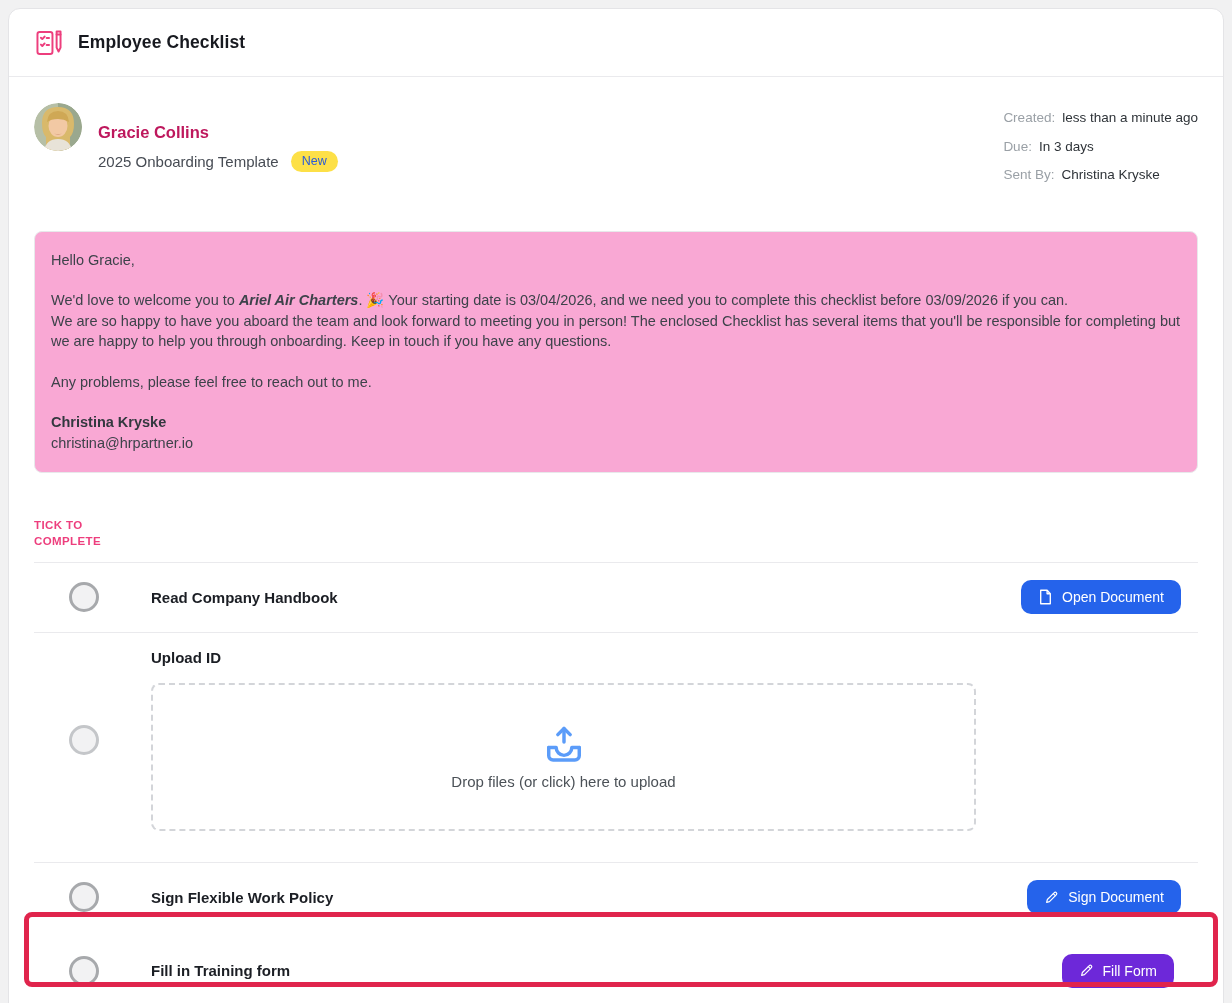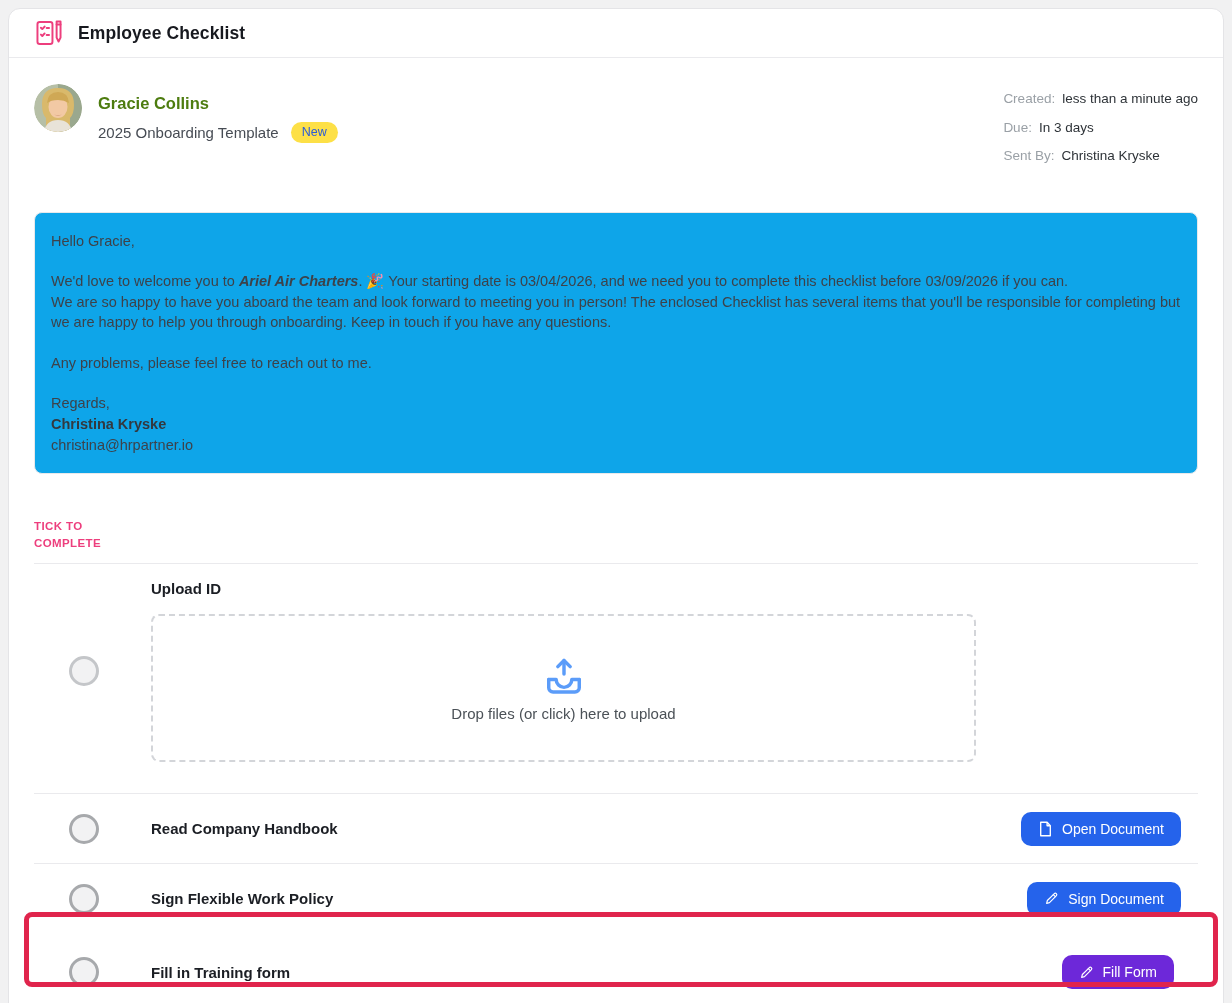--- a/index.html
+++ b/index.html
@@ -6,44 +6,44 @@
   html,body { width:1232px; height:1003px; overflow:hidden; }
   body { background:#f1f1f2; font-family:"Liberation Sans","DejaVu Sans",sans-serif; position:relative; }
 
   .card {
     position:absolute; left:8px; top:8px; width:1216px; height:1120px;
     background:#ffffff; border:1px solid #e4e4e7; border-radius:12px;
   }
 
   
   .app-header {
-    height:49px; display:flex; align-items:center; gap:14px;
+    height:68px; display:flex; align-items:center; gap:14px;
     padding:0 25px; border-bottom:1px solid #eaeaed;
   }
   .app-title { font-size:17.5px; font-weight:700; color:#17191f; letter-spacing:.1px; }
 
   
   .profile-bar { display:flex; justify-content:space-between; padding:26px 25px 0 25px; }
   .profile-left { display:flex; gap:16px; }
   .avatar { width:48px; height:48px; border-radius:50%; overflow:hidden; flex:0 0 48px; }
-  .profile-name { font-size:16.5px; font-weight:700; color:#4d7c0f; margin-top:10px; }
+  .profile-name { font-size:16.5px; font-weight:700; color:#be185d; margin-top:20px; }
   .profile-sub { display:flex; align-items:center; gap:12px; margin-top:9px; }
   .profile-template { font-size:15px; color:#474c54; }
   .badge {
     font-size:12.5px; font-weight:500; color:#2a5bd7; background:#fde047;
     padding:4px 11px; border-radius:999px; line-height:1;
   }
   .meta { font-size:13.5px; line-height:1; margin-top:8px; }
   .meta-row { margin-bottom:15px; display:flex; }
   .meta-label { color:#9aa0a6; margin-right:7px; }
   .meta-value { color:#2e3338; }
 
   
   .message-box {
-    margin:34px 25px 0 25px; background:#0ea5e9; border:1px solid #e8e9eb;
+    margin:34px 25px 0 25px; background:#f9a8d4; border:1px solid #e8e9eb;
     border-radius:8px; padding:18px 16px; font-size:14.5px; color:#3d424a;
     line-height:1.42;
   }
   .message-box .para { margin-bottom:20px; }
   .message-box .company { font-weight:700; font-style:italic; }
   .message-box .sender-name { font-weight:700; color:#33383f; }
 
   
   .tick-header {
     margin:44px 25px 12px 25px; width:92px;
@@ -159,29 +159,46 @@
   </div>
 
   <div class="message-box">
     <div class="para">Hello Gracie,</div>
     <div class="para">
       <span>We'd love to welcome you to </span><span class="company">Ariel Air Charters</span><span>. 🎉 Your starting date is 03/04/2026, and we need you to complete this checklist before 03/09/2026 if you can.</span><br>
       <span>We are so happy to have you aboard the team and look forward to meeting you in person! The enclosed Checklist has several items that you'll be responsible for completing but we are happy to help you through onboarding. Keep in touch if you have any questions.</span>
     </div>
     <div class="para">Any problems, please feel free to reach out to me.</div>
     <div>
-      <div>Regards,</div>
       <div class="sender-name">Christina Kryske</div>
       <div>christina@hrpartner.io</div>
     </div>
   </div>
 
   <div class="tick-header">TICK TO COMPLETE</div>
 
   <div class="rows">
+
+    <div class="row row-action">
+      <div class="radio-col">
+        <button class="radio"></button>
+      </div>
+      <div class="row-title">Read Company Handbook</div>
+      <button class="btn btn-blue">
+        <span style="display:inline-flex;">
+          <svg width="15" height="16" viewBox="0 0 18 20">
+            <g fill="none" stroke="#ffffff" stroke-width="1.7" stroke-linejoin="round">
+              <path d="M3 1.5 h8 l4 4.5 v12.5 h-12 z"></path>
+              <path d="M11 1.5 v4.5 h4"></path>
+            </g>
+          </svg>
+        </span>
+        <span>Open Document</span>
+      </button>
+    </div>
 
     <div class="row row-upload">
       <div class="radio-col">
         <button class="radio light"></button>
       </div>
       <div class="upload-body">
         <div class="row-title upload-title">Upload ID</div>
         <div class="dropzone">
           <span style="display:inline-flex;">
             <svg width="44" height="40" viewBox="0 0 24 22">
@@ -195,38 +212,20 @@
           </span>
           <span class="dropzone-text">Drop files (or click) here to upload</span>
         </div>
       </div>
     </div>
 
     <div class="row row-action">
       <div class="radio-col">
         <button class="radio"></button>
       </div>
-      <div class="row-title">Read Company Handbook</div>
-      <button class="btn btn-blue">
-        <span style="display:inline-flex;">
-          <svg width="15" height="16" viewBox="0 0 18 20">
-            <g fill="none" stroke="#ffffff" stroke-width="1.7" stroke-linejoin="round">
-              <path d="M3 1.5 h8 l4 4.5 v12.5 h-12 z"></path>
-              <path d="M11 1.5 v4.5 h4"></path>
-            </g>
-          </svg>
-        </span>
-        <span>Open Document</span>
-      </button>
-    </div>
-
-    <div class="row row-action">
-      <div class="radio-col">
-        <button class="radio"></button>
-      </div>
       <div class="row-title">Sign Flexible Work Policy</div>
       <button class="btn btn-blue">
         <span style="display:inline-flex;">
           <svg width="15" height="15" viewBox="0 0 20 20">
             <g fill="none" stroke="#ffffff" stroke-width="1.6" stroke-linejoin="round" stroke-linecap="round">
               <path d="M3.5 16.5 l1 -3.8 L13.8 3.4 a2 2 0 0 1 2.8 2.8 L7.3 15.5 l-3.8 1 z"></path>
               <line x1="12.4" y1="4.8" x2="15.2" y2="7.6"></line>
             </g>
           </svg>
         </span>

